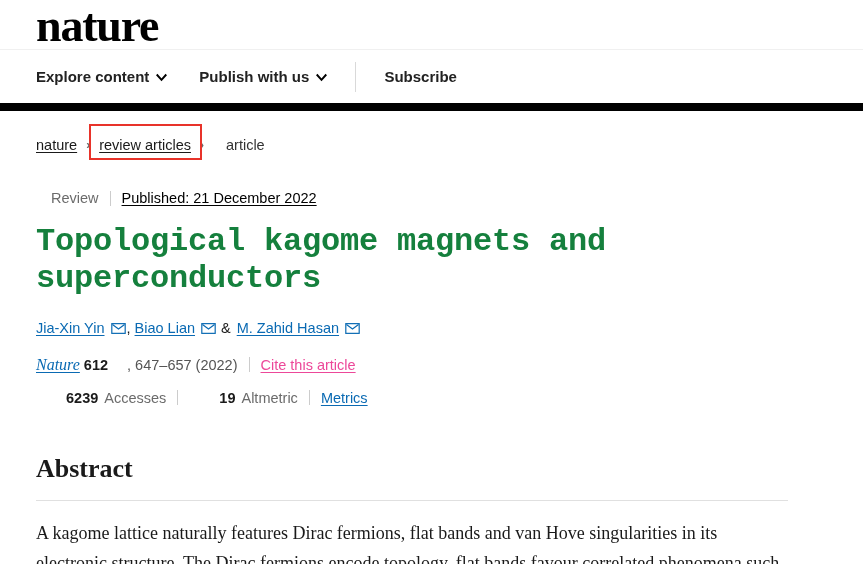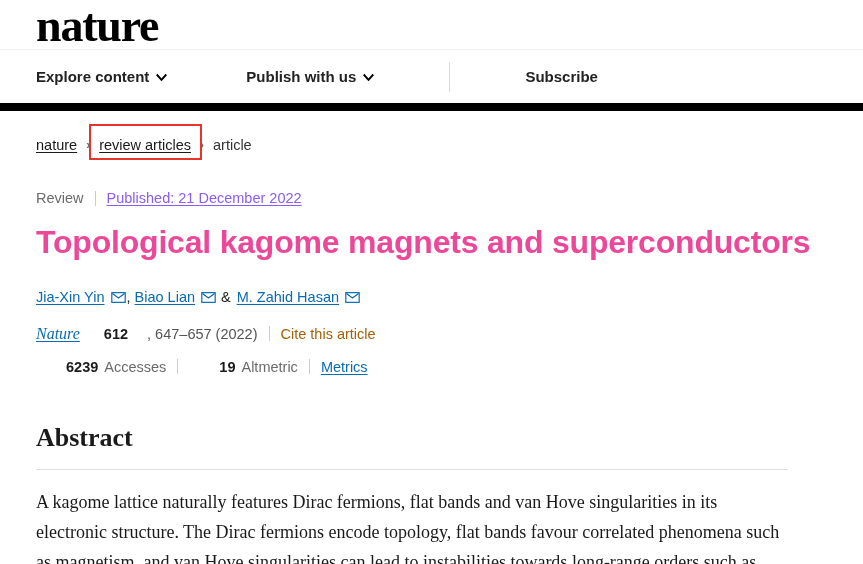--- a/index.html
+++ b/index.html
@@ -30,21 +30,20 @@
     margin-top: 2px;
   }
 
   
   .primary-nav {
     height: 53px;
     background: #ffffff;
     display: flex;
     align-items: center;
     padding-left: 36px;
-    gap: 47px;
   }
   .nav-item {
     display: inline-flex;
     align-items: center;
     gap: 7px;
     font-size: 15px;
     font-weight: bold;
     color: #222222;
     margin-right: 32px;
     cursor: pointer;
@@ -93,20 +92,21 @@
     cursor: pointer;
   }
   .crumb-sep {
     margin: 0 9px;
     color: #6b6b6b;
     font-size: 12px;
     font-weight: bold;
   }
   .crumb-current {
     color: #333333;
+    margin-left: 13px;
   }
   .crumb-highlight-wrap {
     position: relative;
     display: inline-block;
   }
   .red-box {
     position: absolute;
     left: -10px;
     top: -13px;
     width: 113px;
@@ -114,48 +114,49 @@
     border: 2px solid #e8332a;
     pointer-events: none;
   }
 
   .pub-line {
     display: flex;
     align-items: center;
     font-size: 14.5px;
     margin-top: 35px;
     color: #6b6b6b;
+    margin-left: 15px;
   }
   .pub-type { color: #6b6b6b; }
   .pipe {
     display: inline-block;
     width: 1px;
     height: 15px;
     background: #cccccc;
     margin: 0 11px;
   }
   .pub-date {
-    color: #8b5cf6;
+    color: #000000;
     text-decoration: underline;
     text-underline-offset: 2px;
     cursor: pointer;
   }
 
   .article-title {
-    font-family: Liberation Sans, sans-serif;
+    font-family: Liberation Mono, monospace;
     font-weight: bold;
     font-size: 32px;
     line-height: 1.15;
-    color: #ec4899;
+    color: #15803d;
     margin: 18px 0 0 0;
     letter-spacing: -0.2px;
   }
 
   .authors {
-    margin-top: 28px;
+    margin-top: 22px;
     font-size: 14.5px;
     color: #1a1a1a;
     display: flex;
     align-items: center;
     flex-wrap: wrap;
   }
   .author-link {
     color: #0a6ab3;
     text-decoration: underline;
     text-underline-offset: 2px;
@@ -185,25 +186,26 @@
     font-style: italic;
     font-size: 16px;
     color: #0a6ab3;
     text-decoration: underline;
     text-underline-offset: 2px;
     cursor: pointer;
   }
   .vol {
     font-weight: bold;
     color: #1a1a1a;
-    margin-left: 24px;
+    margin-left: 4px;
   }
   .pages { color: #555555; margin-left: 19px; }
   .cite-link {
-    color: #a16207;
+    color: #ec4899;
+    text-decoration: underline;
     text-underline-offset: 2px;
     cursor: pointer;
   }
 
   .metrics {
     margin-top: 16px;
     font-size: 14.5px;
     color: #555555;
     display: flex;
     align-items: center;

